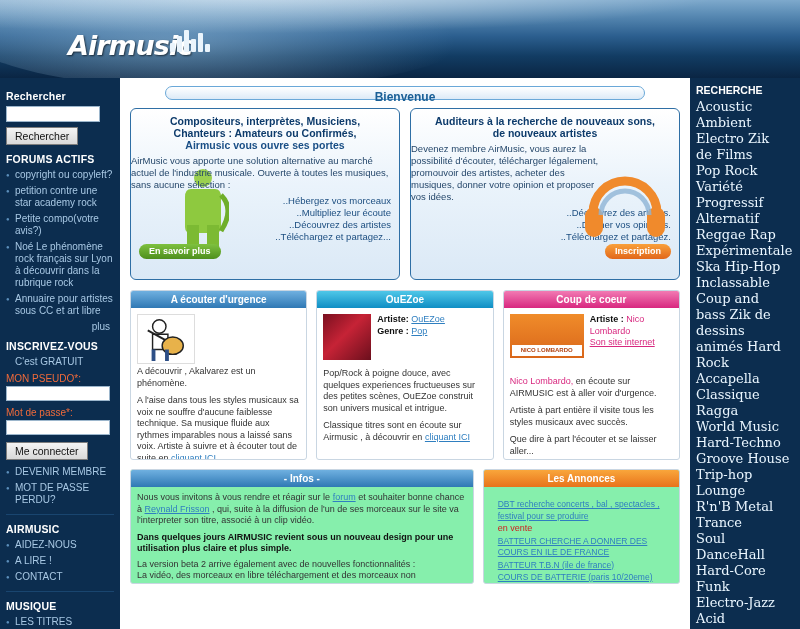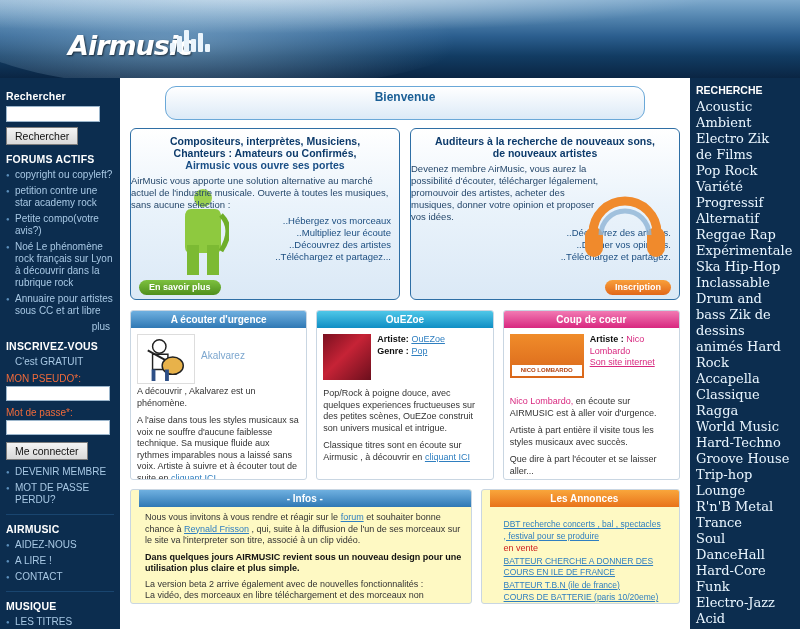--- a/index.html
+++ b/index.html
@@ -78,21 +78,21 @@
   .right .genres span{ font-size:13px; }
   .right .g-big{ font-size:15px; }
   .right .g-sm{ font-size:11px; }
 
   
   .center{
     position:absolute; left:120px; top:78px; width:570px; height:551px;
     background:#ffffff;
   }
   .welcome{
-    margin:8px auto 0 auto; width:480px; height:34px;
+    margin:8px auto 0 auto; width:480px; height:14px;
     border:1px solid #6aa8d8; border-radius:11px;
     background:linear-gradient(180deg,#ffffff,#dceaf7);
     color:#1a5f96; font-size:12px; font-weight:bold; text-align:center; line-height:20px;
   }
   .two-panels{ display:flex; gap:10px; padding:8px 10px 0 10px; }
   .panel{
     position:relative; flex:1; border:1px solid #2f6fa5; border-radius:6px;
     background:linear-gradient(180deg,#ffffff 0%, #eaf3fb 45%, #dbe9f6 100%);
     height:172px; overflow:hidden;
   }
@@ -107,28 +107,28 @@
   .panel ul{ list-style:none; margin:4px 0 0 0; padding:0 8px; text-align:right; }
   .panel ul li{ font-size:9.5px; color:#1c4e80; line-height:12px; }
   .panel ul li:before{ content:"."; }
   .green-person{
     position:absolute; left:46px; bottom:22px; width:52px; height:92px;
   }
   .headphones{
     position:absolute; right:8px; top:42px; width:92px; height:96px;
   }
   .pill{
-    position:absolute; bottom:4px; height:15px; line-height:14px; padding:0 10px;
+    position:absolute; bottom:20px; height:15px; line-height:14px; padding:0 10px;
     border-radius:8px; font-size:9px; color:#fff; font-weight:bold;
   }
   .pill.green{ left:8px; background:linear-gradient(180deg,#7ec13f,#4e8f1d); }
   .pill.orange{ right:8px; background:linear-gradient(180deg,#f9a03b,#e1671a); }
 
   
-  .cards{ display:flex; gap:9px; padding:10px 10px 0 10px;justify-content:flex-end; }
+  .cards{ display:flex; gap:9px; padding:10px 10px 0 10px; }
   .card{
     flex:1; border:1px solid #c9d6e2; background:#fff; border-radius:3px; overflow:hidden; height:170px;
   }
   .card .chead{
     height:17px; line-height:17px; font-size:10px; font-weight:bold; color:#fff; text-align:center;
   }
   .chead.blue{ background:linear-gradient(180deg,#6fb0e0,#2f78b4); }
   .chead.cyan{ background:linear-gradient(180deg,#4fc7e8,#0f8ec4); }
   .chead.pink{ background:linear-gradient(180deg,#f27ab3,#d8277f); }
   .card .cbody{ padding:6px; font-size:9px; line-height:11.5px; color:#333; }
@@ -137,21 +137,21 @@
   .link-pink{ color:#d8277f; }
   .thumb-guitar{ width:58px; height:50px; float:left; margin:0 6px 2px 0; background:#fff; border:1px solid #ddd; position:relative;}
   .thumb-cd{ width:48px; height:46px; float:left; margin:0 6px 2px 0;
       background:linear-gradient(135deg,#7a1020,#c62336 45%,#6b0f1c);
       position:relative; }
   .thumb-lomb{ width:74px; height:44px; float:left; margin:0 6px 2px 0;
       background:linear-gradient(180deg,#f08c2a,#d9661a); position:relative; }
 
   
   .bottom{ display:flex; gap:9px; padding:9px 10px 0 10px; }
-  .bbox{ border:1px solid #c9d6e2; background:#fef9c3; border-radius:3px; overflow:hidden;padding-left:8px; }
+  .bbox{ border:1px solid #c9d6e2; background:#86efac; border-radius:3px; overflow:hidden; }
   .bbox.info{ flex:1.75; height:115px; }
   .bbox.annonces{ flex:1; height:115px; }
   .bhead{ height:17px; line-height:17px; font-size:10px; font-weight:bold; color:#fff; text-align:center; }
   .bhead.blue{ background:linear-gradient(180deg,#6fb0e0,#2f78b4); }
   .bhead.orange{ background:linear-gradient(180deg,#f9a63b,#e8731b); }
   .bbody{ padding:5px 6px; font-size:9px; line-height:11.5px; color:#333; }
   .bbody.ann{ padding:4px 6px; }
   .ann-list{ list-style:none; margin:8px; padding:0; }
   .ann-list li{ margin-bottom:1px; }
   .ann-list a{ color:#2f7fc0; text-decoration:underline; font-size:8.5px; }
@@ -230,21 +230,21 @@
       <span class="g-big">Electro Zik</span><br>
       <span class="g-big">de Films</span><br>
       <span class="g-big">Pop Rock</span><br>
       <span class="g-big">Variété</span><br>
       <span class="g-big">Progressif</span><br>
       <span class="g-big">Alternatif</span><br>
       <span class="g-big">Reggae Rap</span><br>
       <span class="g-big">Expérimentale</span><br>
       <span class="g-big">Ska Hip-Hop</span><br>
       <span class="g-big">Inclassable</span><br>
-      <span class="g-big">Drum and</span><br>
+      <span class="g-big">Coup and</span><br>
       <span class="g-big">bass Zik de</span><br>
       <span class="g-big">dessins</span><br>
       <span class="g-big">animés Hard</span><br>
       <span class="g-big">Rock</span>
       <span class="g-sm">Accapella</span><br>
       <span class="g-sm">Classique Ragga</span><br>
       <span class="g-sm">World Music</span><br>
       <span class="g-sm">Hard-Techno</span><br>
       <span class="g-sm">Groove House</span><br>
       <span class="g-sm">Trip-hop Lounge</span><br>
@@ -319,21 +319,20 @@
         <div class="cbody">
           <div class="thumb-guitar">
             <svg viewBox="0 0 58 50" width="56" height="48">
               <circle cx="22" cy="12" r="7" fill="#fff" stroke="#222" stroke-width="1.5"></circle>
               <path d="M15 20 h16 v16 h-16z" fill="#fff" stroke="#222" stroke-width="1.5"></path>
               <ellipse cx="36" cy="32" rx="11" ry="9" fill="#e8b24a" stroke="#222" stroke-width="1.5"></ellipse>
               <path d="M28 26 L10 16" stroke="#222" stroke-width="2"></path>
               <path d="M14 36 h4 v12 h-4z M28 36 h4 v12 h-4z" fill="#2d4f86"></path>
             </svg>
           </div>
-          <div style="color:#7da7cf;font-size:10px;padding-top:16px;">Akalvarez</div>
           <div style="clear:both"></div>
           <p>A découvrir , Akalvarez est un phénomène.</p>
           <p><span>A l'aise dans tous les styles musicaux sa voix ne souffre d'aucune faiblesse technique. Sa musique fluide aux rythmes imparables nous a laissé sans voix. Artiste à suivre et à écouter tout de suite en</span>
             <span class="link">cliquant ICI.</span></p>
         </div>
       </div>
 
       <div class="card">
         <div class="chead cyan">OuEZoe</div>
         <div class="cbody">

